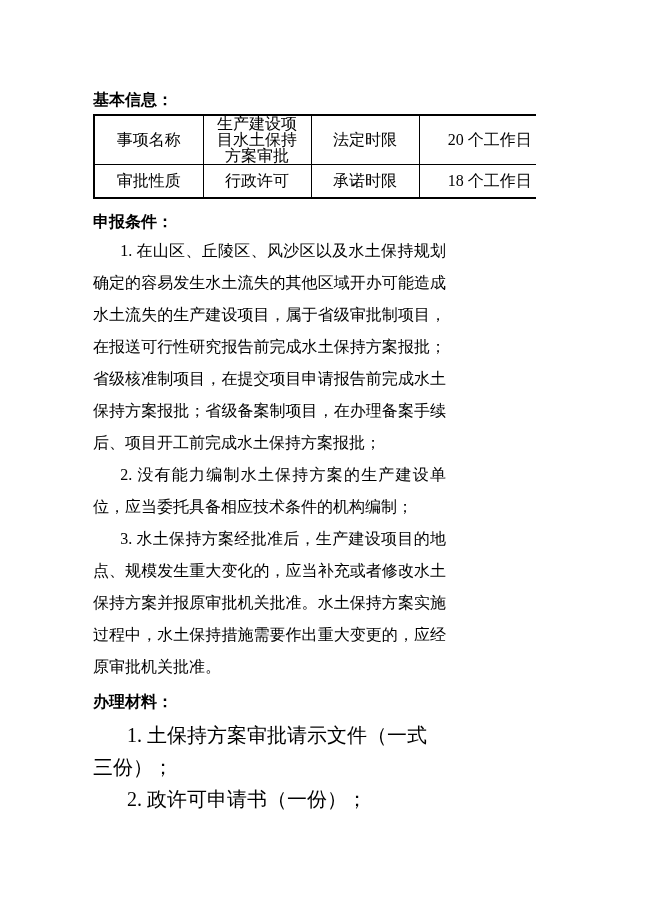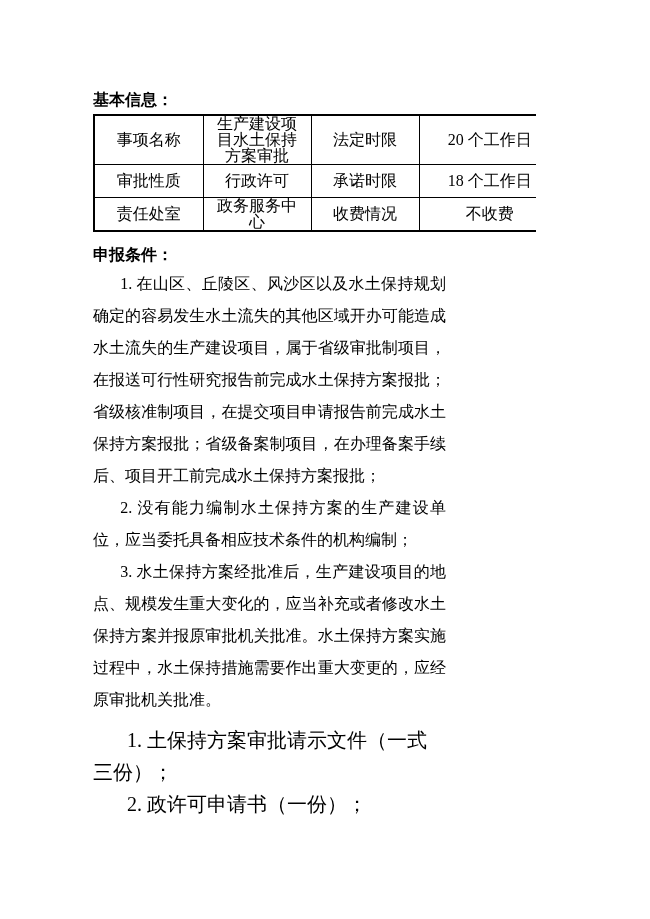--- a/index.html
+++ b/index.html
@@ -78,33 +78,28 @@
         <td>生产建设项目水土保持方案审批</td>
         <td>法定时限</td>
         <td>20 个工作日</td>
       </tr>
       <tr class="row-normal">
         <td>审批性质</td>
         <td>行政许可</td>
         <td>承诺时限</td>
         <td>18 个工作日</td>
       </tr>
-      <tr class="row-normal">
-        <td>责任处室</td>
-        <td>政务服务中心</td>
-        <td>收费情况</td>
-        <td>不收费</td>
-      </tr>
     </tbody>
   </table>
 
   <h2 class="sec-heading" id="h-conditions">申报条件：</h2>
 
   <p class="para">1. 在山区、丘陵区、风沙区以及水土保持规划确定的容易发生水土流失的其他区域开办可能造成水土流失的生产建设项目，属于省级审批制项目，在报送可行性研究报告前完成水土保持方案报批；省级核准制项目，在提交项目申请报告前完成水土保持方案报批；省级备案制项目，在办理备案手续后、项目开工前完成水土保持方案报批；</p>
   <p class="para">2. 没有能力编制水土保持方案的生产建设单位，应当委托具备相应技术条件的机构编制；</p>
   <p class="para">3. 水土保持方案经批准后，生产建设项目的地点、规模发生重大变化的，应当补充或者修改水土保持方案并报原审批机关批准。水土保持方案实施过程中，水土保持措施需要作出重大变更的，应经原审批机关批准。</p>
 
+  <h2 class="sec-heading" id="h-materials">办理材料：</h2>
 
   <p class="item item-first">1. 土保持方案审批请示文件（一式三份）；</p>
   <p class="item">2. 政许可申请书（一份）；</p>
 
 
 </div>
 
 </body></html>

